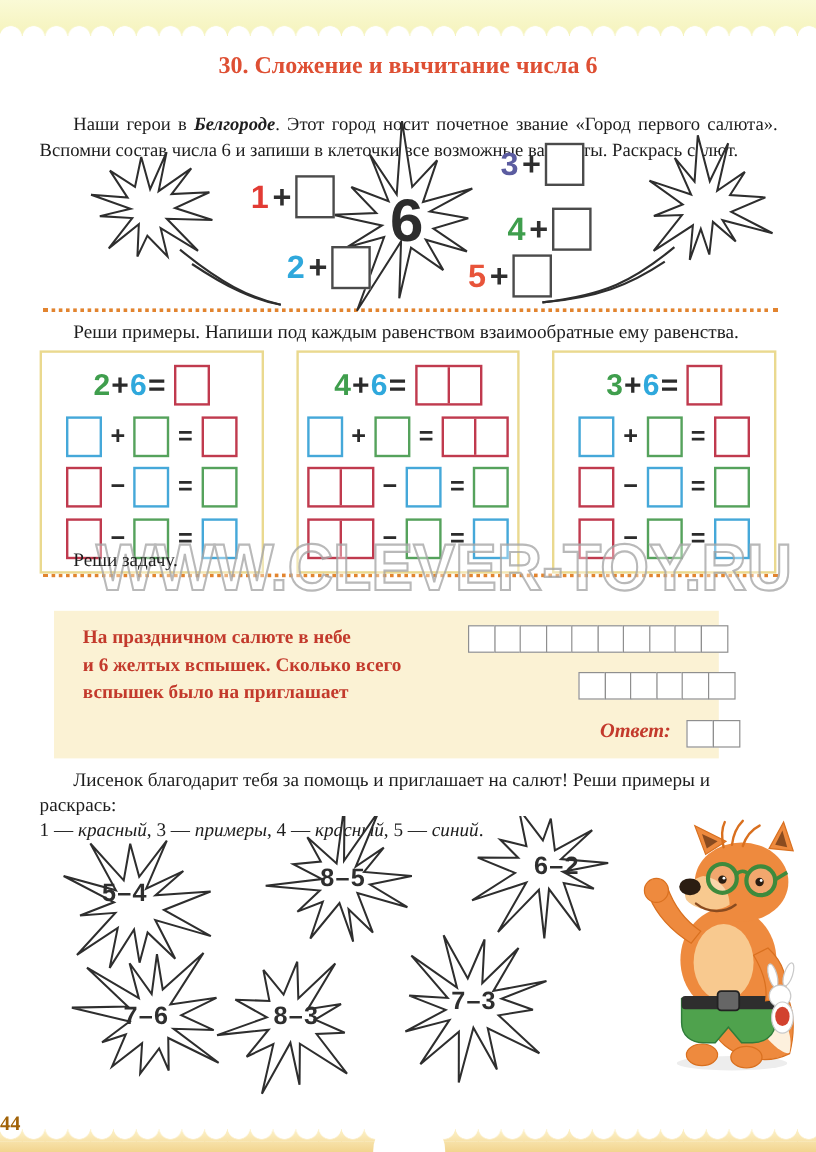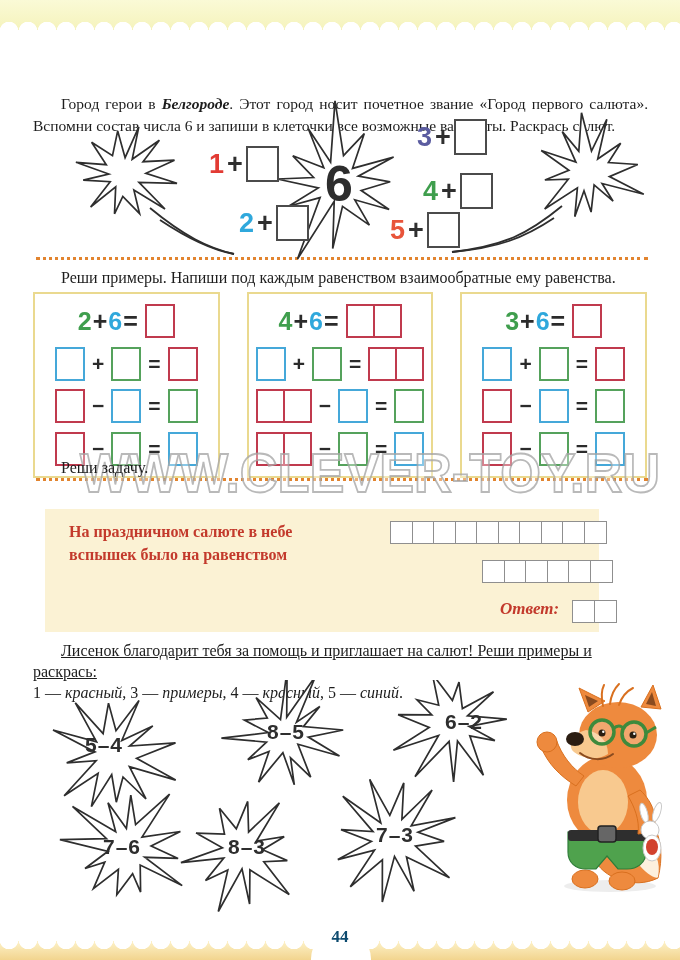--- a/index.html
+++ b/index.html
@@ -11,22 +11,22 @@
             background:linear-gradient(#fafad6,#f5f3bc);}
   .band-top::after{content:"";position:absolute;left:0;right:0;bottom:-1px;height:11px;
             background-image:radial-gradient(circle at 9px 11px,#fff 9px,rgba(255,255,255,0) 9.5px);
             background-size:19px 11px;background-repeat:repeat-x;}
   .band-bottom{position:absolute;bottom:0;left:0;right:0;height:19px;
             background:linear-gradient(#fdf2c9,#f2d48e);}
   .band-bottom::before{content:"";position:absolute;left:0;right:0;top:-1px;height:11px;
             background-image:radial-gradient(circle at 9px 0px,#fff 9px,rgba(255,255,255,0) 9.5px);
             background-size:19px 11px;background-repeat:repeat-x;}
   .page-num-circle{position:absolute;left:311px;top:929px;width:60px;height:60px;border-radius:50%;background:#fff;}
-  .page-num{position:absolute;left:0;right:0;top:927px;text-align:center;
-            font:bold 17px "Liberation Serif",serif;color:#0c4a6e;}
+  .page-num{position:absolute;left:0;right:0;top:927px;
+            font:bold 17px "Liberation Serif",serif;color:#a16207;}
 
   .title{position:absolute;top:44px;left:0;right:0;text-align:center;
          font:bold 20px "Liberation Serif",serif;color:#de4f33;}
 
   .intro{position:absolute;top:77px;left:33px;width:615px;font-size:15.5px;line-height:22px;
          text-align:justify;text-indent:28px;}
   .intro b i{white-space:nowrap;}
 
   
   #sec1-svg{position:absolute;top:100px;left:0;z-index:1;}
@@ -37,21 +37,21 @@
   .ci4{left:423px;top:173px}.ci5{left:390px;top:212px}
   .big-six{position:absolute;left:314px;top:155px;width:50px;text-align:center;
            font:bold 50px "Liberation Sans",sans-serif;color:#2d2d2d;z-index:2;}
 
   .dotted{position:absolute;left:36px;right:32px;border-top:3px dotted #e2842f;height:0;}
   #divider1{top:257px}#divider2{top:478px}
 
   .instruction{position:absolute;left:33px;width:615px;font-size:16px;line-height:21px;text-indent:28px;}
   #instr-inverse{top:267px}
   #instr-task{top:457px;z-index:7}
-  #instr-salute{top:640px;text-decoration:underline;}
+  #instr-salute{top:640px;}
 
   
   #panels{position:absolute;top:292px;left:33px;width:614px;height:186px;display:flex;gap:27px;z-index:1;}
   .panel{flex:1;border:2px solid #ead98f;background:#fff;display:flex;flex-direction:column;
          justify-content:space-evenly;align-items:center;padding:2px 4px;}
   .prow{display:flex;align-items:center;justify-content:center;gap:7px;}
   .eqtext{display:flex;align-items:center;gap:1px;font:bold 25px "Liberation Sans",sans-serif;color:#2b2b2b;}
   .n-green{color:#3f9e4d}.n-cyan{color:#2fa8dc}
   .pop{font:bold 21px "Liberation Sans",sans-serif;color:#2b2b2b;}
   .pbox{width:26px;height:30px;border:2px solid;background:#fff;display:inline-block;box-sizing:content-box;}
@@ -81,22 +81,23 @@
   .sl4{left:122px;top:847px}.sl5{left:247px;top:847px}.sl6{left:395px;top:835px}
   .legend i{font-style:italic;}
 </style>
 </head>
 <body>
 
 <div id="page">
 
   <div class="band-top"></div>
 
-
-  <p class="intro"><span>Город герои в </span><b><i>Белгороде</i></b><span>. Этот город носит почетное звание «Город первого салюта». Вспомни состав числа 6 и запиши в клеточки все возможные варианты. Раскрась салют.</span></p>
+  <div class="title">30. Сложение и вычитание числа 6</div>
+
+  <p class="intro"><span>Наши герои в </span><b><i>Белгороде</i></b><span>. Этот город носит почетное звание «Город первого салюта». Вспомни состав числа 6 и запиши в клеточки все возможные варианты. Раскрась салют.</span></p>
 
   <svg id="sec1-svg" width="680" height="164">
       <polygon points="138.8,26.8 132.2,59.3 159.4,40.3 143.0,61.7 174.5,60.2 145.9,73.3 177.0,83.3 139.0,82.3 165.0,109.0 133.9,90.1 139.6,113.7 122.8,96.4 114.5,113.8 115.7,86.9 90.6,107.0 110.2,81.7 83.2,80.1 108.8,74.0 75.9,62.3 106.3,64.7 91.6,42.2 112.5,55.7 117.7,30.9 125.1,57.7" fill="#fff" stroke="#2e2e2e" stroke-width="1.7" stroke-linejoin="miter"></polygon>
       <path d="M150,108 C184,136 208,148 234,154" fill="none" stroke="#2e2e2e" stroke-width="1.8"></path>
       <path d="M160,120 C190,140 212,150 234,154" fill="none" stroke="#2e2e2e" stroke-width="1.8"></path>
       <polygon points="335.0,0.9 343.5,55.7 364.3,33.6 352.5,68.4 393.6,57.1 358.3,76.2 390.2,81.8 361.2,90.5 389.1,109.5 354.8,99.8 369.4,125.1 342.5,106.4 332.7,148.5 334.2,101.3 297.5,159.0 320.1,97.6 288.6,106.3 318.3,87.9 277.2,79.0 313.6,77.5 292.8,55.8 323.8,67.7 308.3,28.8 330.6,62.1" fill="#fff" stroke="#2e2e2e" stroke-width="1.7" stroke-linejoin="miter"></polygon>
       <polygon points="581.5,12.7 591.5,51.0 606.8,19.3 597.7,59.0 620.7,43.3 608.4,62.5 637.8,64.5 609.4,76.6 643.8,94.3 602.1,83.5 613.1,101.2 594.1,84.9 591.1,112.1 584.0,90.8 574.8,116.6 577.4,87.8 544.7,109.0 568.3,79.2 544.9,80.0 568.9,70.4 541.2,50.5 575.9,62.1 562.3,31.6 578.8,51.3" fill="#fff" stroke="#2e2e2e" stroke-width="1.7" stroke-linejoin="miter"></polygon>
       <path d="M562,106 C528,134 504,146 452,152" fill="none" stroke="#2e2e2e" stroke-width="1.8"></path>
       <path d="M554,118 C524,138 498,148 452,152" fill="none" stroke="#2e2e2e" stroke-width="1.8"></path>
     </svg>
@@ -238,21 +239,22 @@
     <text x="295" y="62" text-anchor="middle" textLength="580" lengthAdjust="spacingAndGlyphs" font-family="Liberation Sans, sans-serif" font-weight="bold" font-size="55" fill="rgba(255,255,255,0.45)" stroke="#a8a8a8" stroke-width="1.8" opacity="0.8">WWW.CLEVER-TOY.RU</text>
   </svg>
 
   <div class="dotted" id="divider2"></div>
 
   <div class="instruction" id="instr-task">Реши задачу.</div>
 
   <div id="task-panel">
     <div class="task-text">
       <div>На праздничном салюте в небе</div>
-      <div>вспышек было на равенством</div>
+      <div>и 6 желтых вспышек. Сколько всего</div>
+      <div>вспышек было на приглашает</div>
     </div>
     <div class="cellrow" id="cells1">
         <span class="cell"></span>
         <span class="cell"></span>
         <span class="cell"></span>
         <span class="cell"></span>
         <span class="cell"></span>
         <span class="cell"></span>
         <span class="cell"></span>
         <span class="cell"></span>

